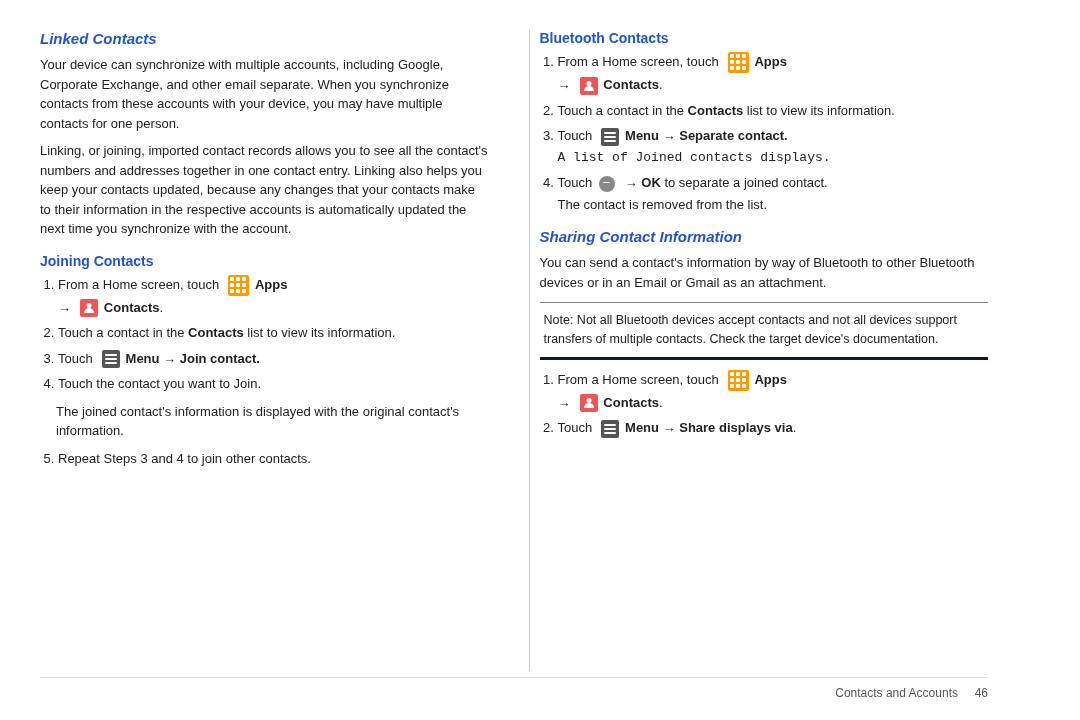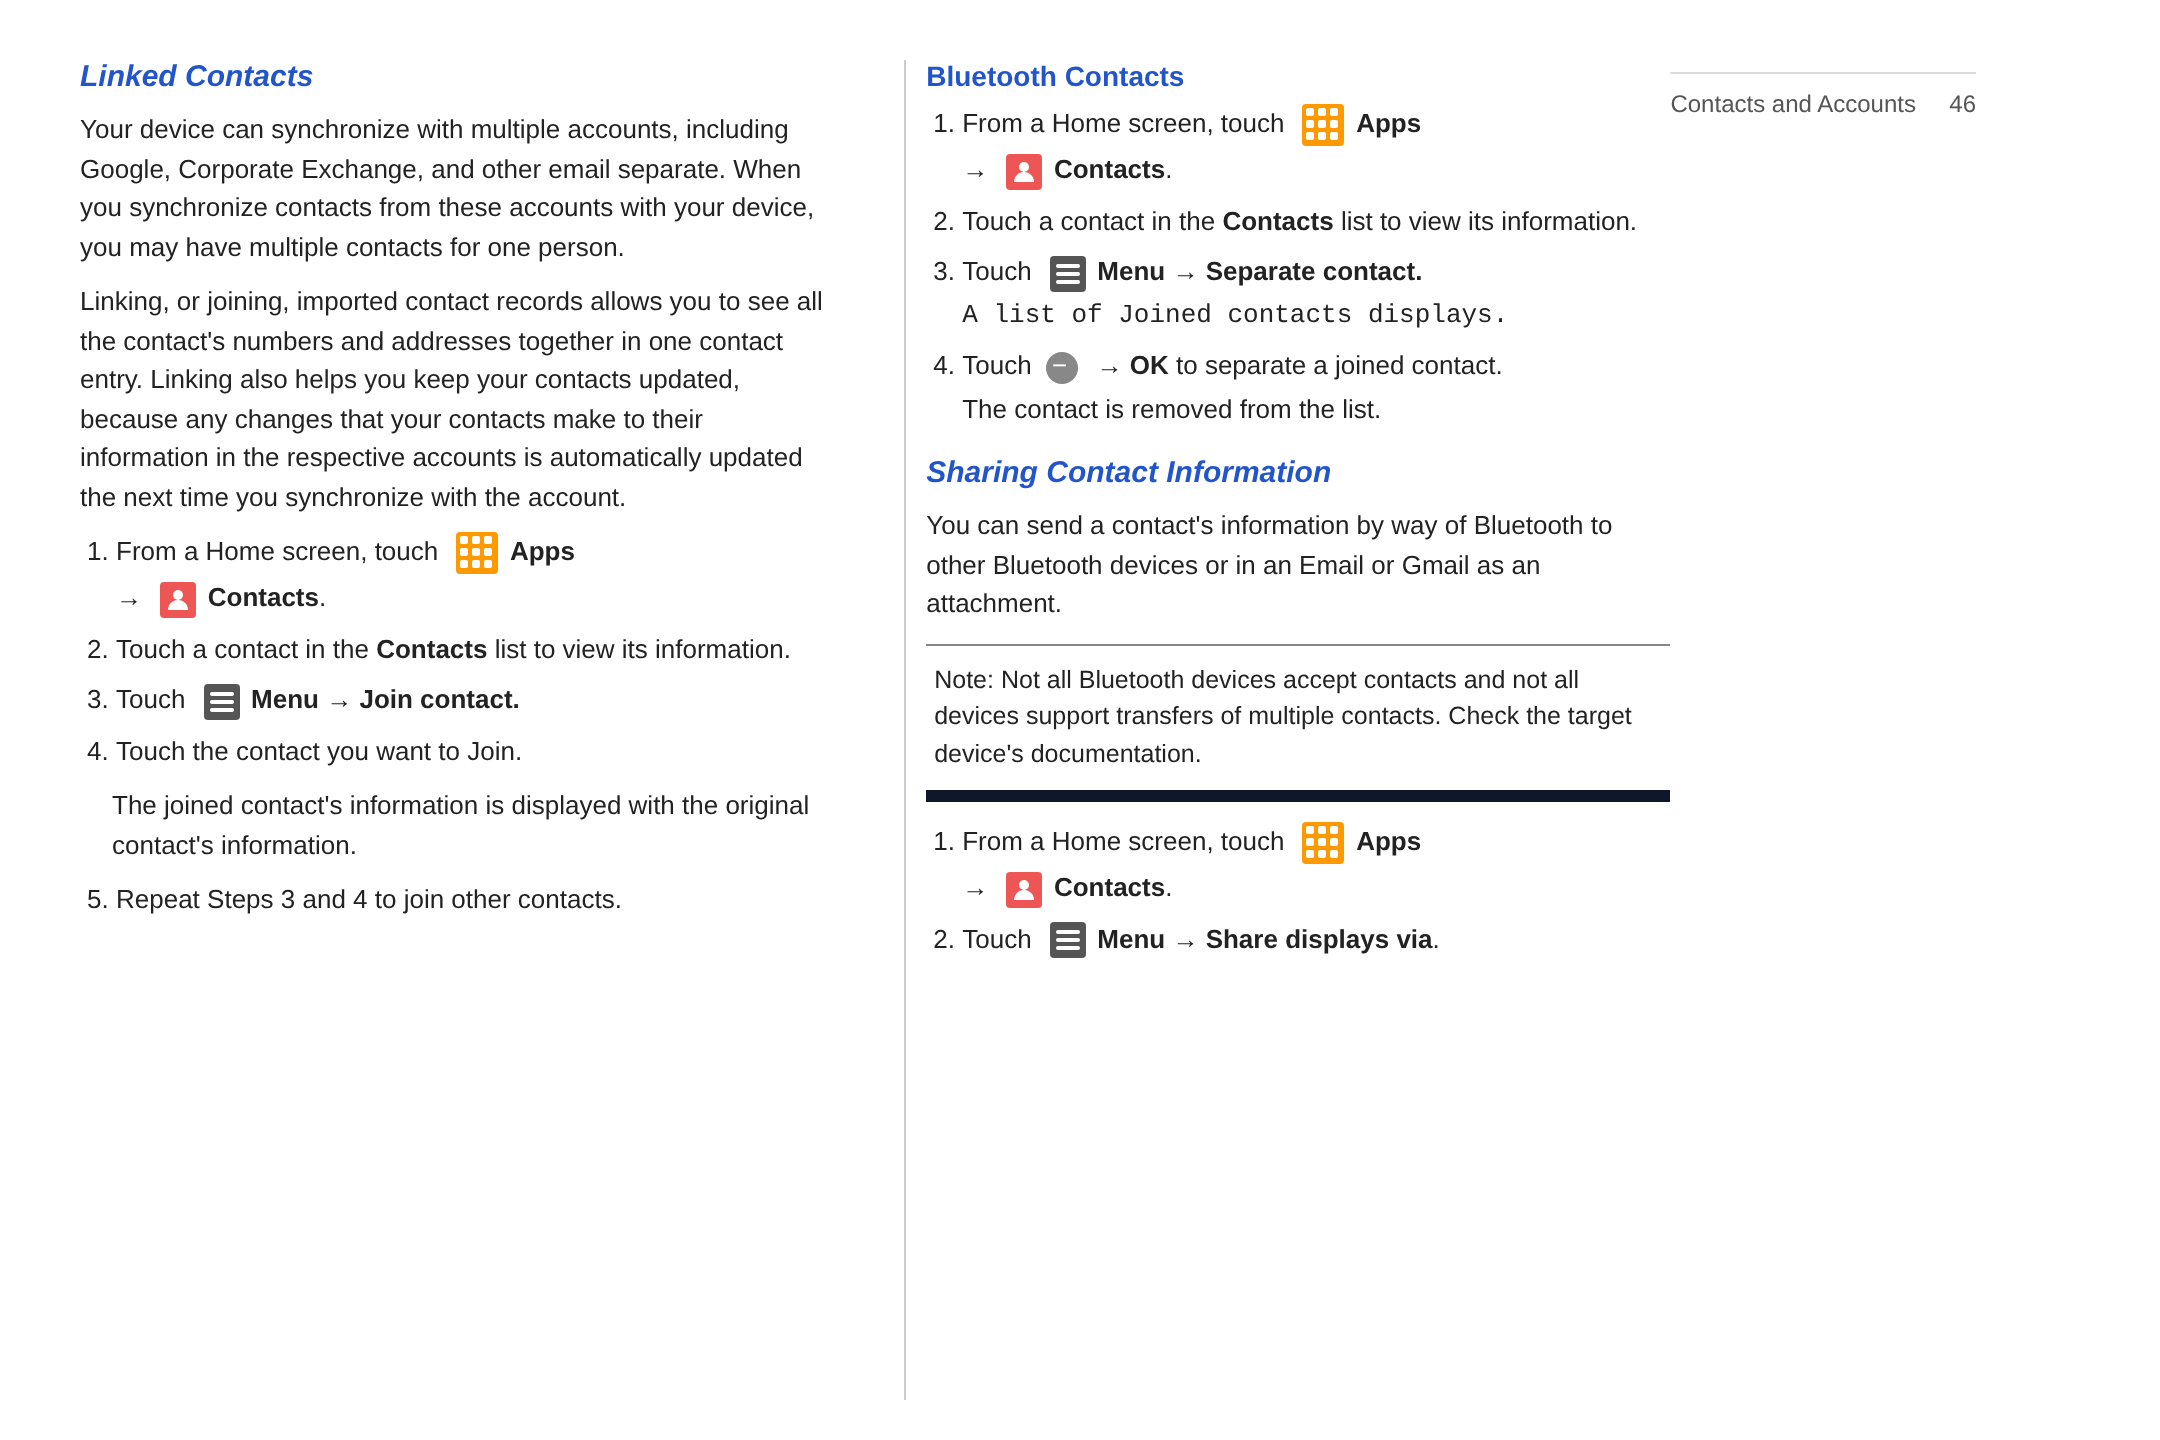--- a/index.html
+++ b/index.html
@@ -9,21 +9,21 @@
       background: #fff;
       font-family: Arial, sans-serif;
       font-size: 13.5px;
       color: #222;
       overflow: hidden;
     }
     .page {
       width: 1028px;
       height: 720px;
       display: flex;
-      flex-direction: row;
+      flex-direction: column;
       padding: 30px 40px 20px 40px;
     }
     .columns {
       display: flex;
       flex: 1;
       gap: 30px;
     }
     .col-left {
       flex: 1;
       padding-right: 10px;
@@ -89,21 +89,21 @@
     }
     .indent-arrow {
       display: block;
       margin-left: 0px;
       margin-top: 2px;
       margin-bottom: 4px;
       font-size: 13px;
     }
     .note-box {
       border-top: 1px solid #888;
-      border-bottom: 6px solid #0f172a;
+      border-bottom: 3px solid #0f172a;
       padding: 8px 4px;
       margin: 10px 0;
       font-size: 12.5px;
       line-height: 1.5;
     }
     .footer {
       text-align: right;
       font-size: 12px;
       color: #555;
       padding-top: 8px;
@@ -167,20 +167,21 @@
 <body>
 
 <div class="page">
   <div class="columns">
 
     <div class="col-left">
       <div class="section-title">Linked Contacts</div>
       <p>Your device can synchronize with multiple accounts, including Google, Corporate Exchange, and other email separate. When you synchronize contacts from these accounts with your device, you may have multiple contacts for one person.</p>
       <p>Linking, or joining, imported contact records allows you to see all the contact's numbers and addresses together in one contact entry. Linking also helps you keep your contacts updated, because any changes that your contacts make to their information in the respective accounts is automatically updated the next time you synchronize with the account.</p>
 
+      <div class="section-title-blue">Joining Contacts</div>
       <ol>
         <li>
           From a Home screen, touch&nbsp;
           <span class="grid-icon">
             <span></span>
               <span></span>
               <span></span>
             <span></span>
               <span></span>
               <span></span>

